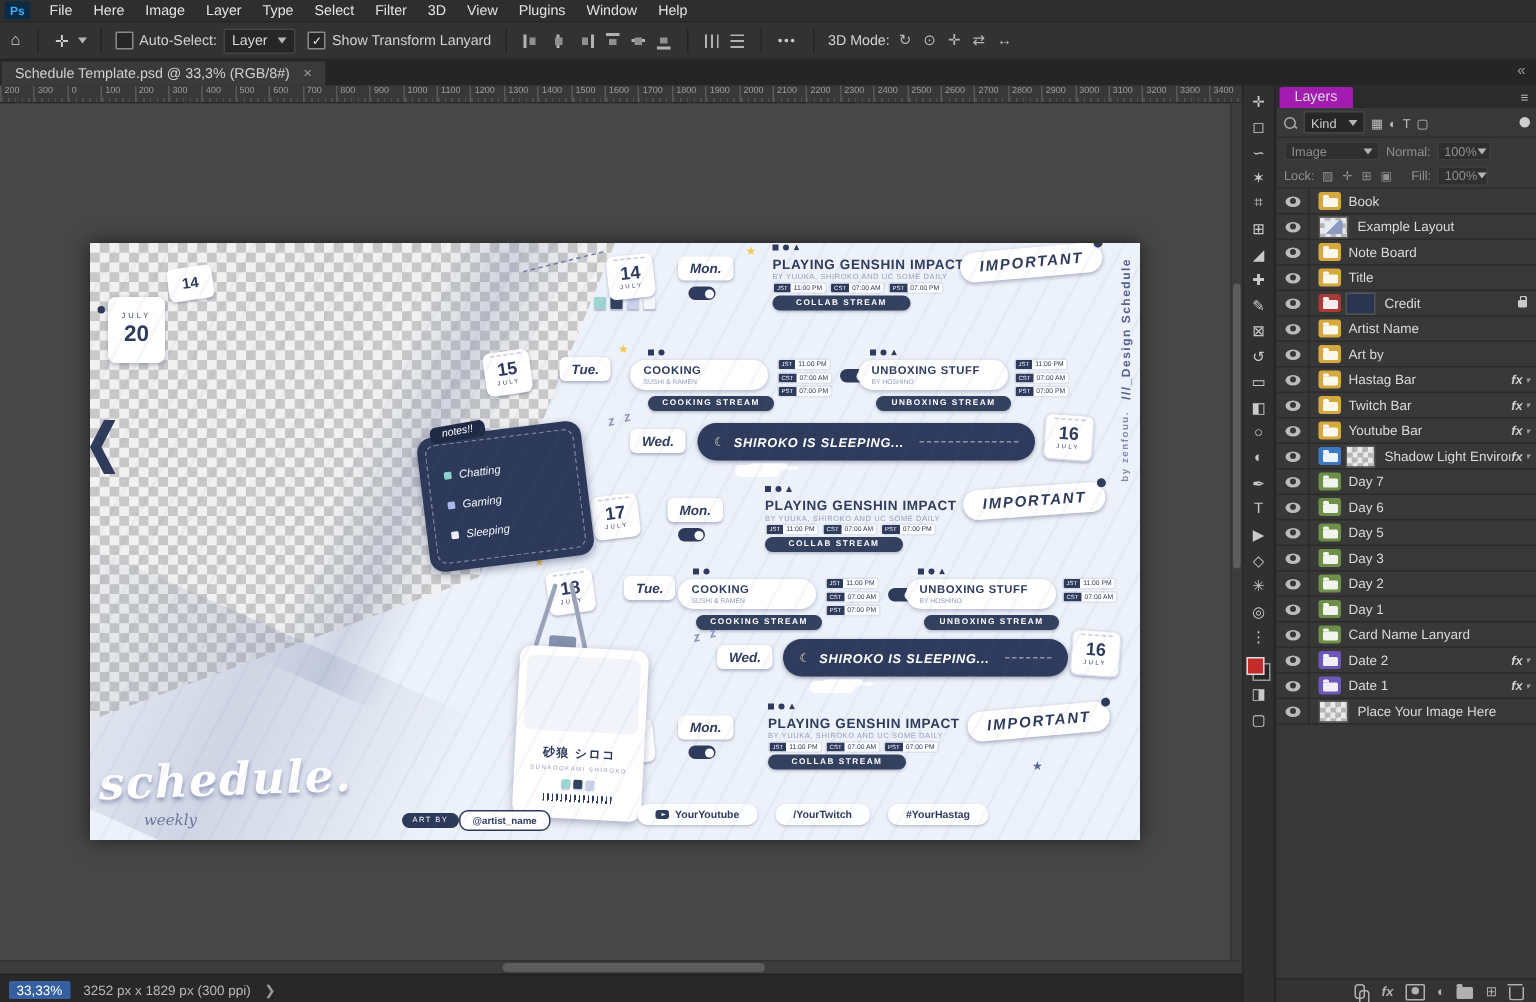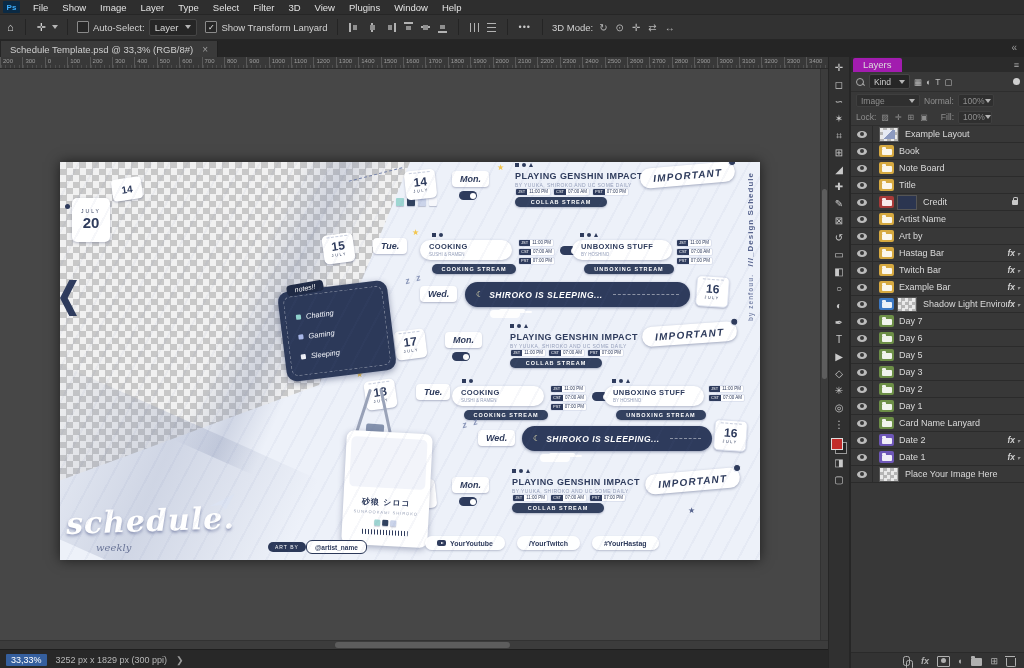--- a/index.html
+++ b/index.html
@@ -203,21 +203,21 @@
   .trashic::before{content:'';position:absolute;left:-2px;top:-2.5px;width:10px;height:1.5px;background:#b0b0b0}
 </style>
 </head>
 <body>
 
 <div class="app">
 
   <div class="menubar">
     <div class="pslogo">Ps</div>
     <span class="mitem">File</span>
-    <span class="mitem">Show</span>
+    <span class="mitem">Here</span>
     <span class="mitem">Image</span>
     <span class="mitem">Layer</span>
     <span class="mitem">Type</span>
     <span class="mitem">Select</span>
     <span class="mitem">Filter</span>
     <span class="mitem">3D</span>
     <span class="mitem">View</span>
     <span class="mitem">Plugins</span>
     <span class="mitem">Window</span>
     <span class="mitem">Help</span>
@@ -716,29 +716,29 @@
         <span class="dimdd" style="width:34px">
             <span>100%</span>
             <span class="chev"></span>
           </span>
       </div>
       <div class="layerlist">
         <div class="lrow">
             <span class="eyecell">
               <i class="eye"></i>
             </span>
+            <span class="chip c-yellow"></span>
+            <span class="lname">Book</span>
+          </div>
+        <div class="lrow">
+            <span class="eyecell">
+              <i class="eye"></i>
+            </span>
             <span class="lthumb art"></span>
             <span class="lname">Example Layout</span>
-          </div>
-        <div class="lrow">
-            <span class="eyecell">
-              <i class="eye"></i>
-            </span>
-            <span class="chip c-yellow"></span>
-            <span class="lname">Book</span>
           </div>
         <div class="lrow">
             <span class="eyecell">
               <i class="eye"></i>
             </span>
             <span class="chip c-yellow"></span>
             <span class="lname">Note Board</span>
           </div>
         <div class="lrow">
             <span class="eyecell">
@@ -790,21 +790,21 @@
             <span class="fxwrap">
               <i class="fxtext">fx</i>
               <i class="fxchev">▾</i>
             </span>
           </div>
         <div class="lrow">
             <span class="eyecell">
               <i class="eye"></i>
             </span>
             <span class="chip c-yellow"></span>
-            <span class="lname">Example Bar</span>
+            <span class="lname">Youtube Bar</span>
             <span class="fxwrap">
               <i class="fxtext">fx</i>
               <i class="fxchev">▾</i>
             </span>
           </div>
         <div class="lrow">
             <span class="eyecell">
               <i class="eye"></i>
             </span>
             <span class="chip c-blue"></span>

